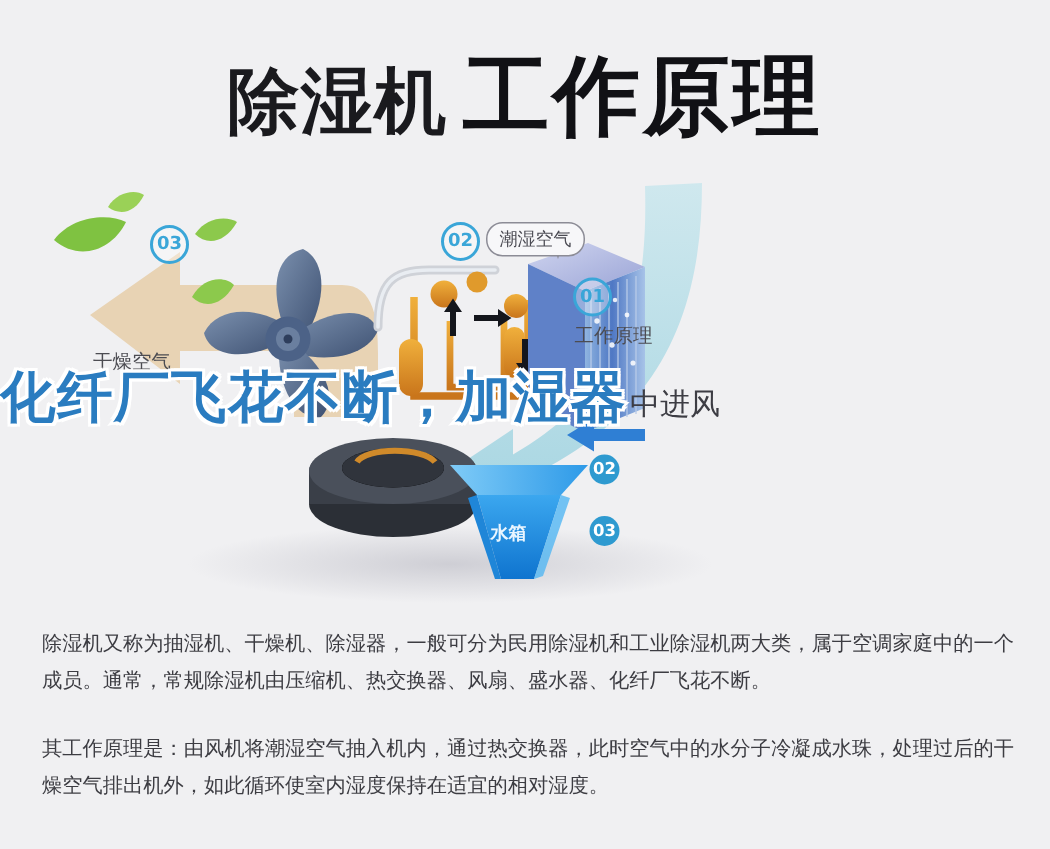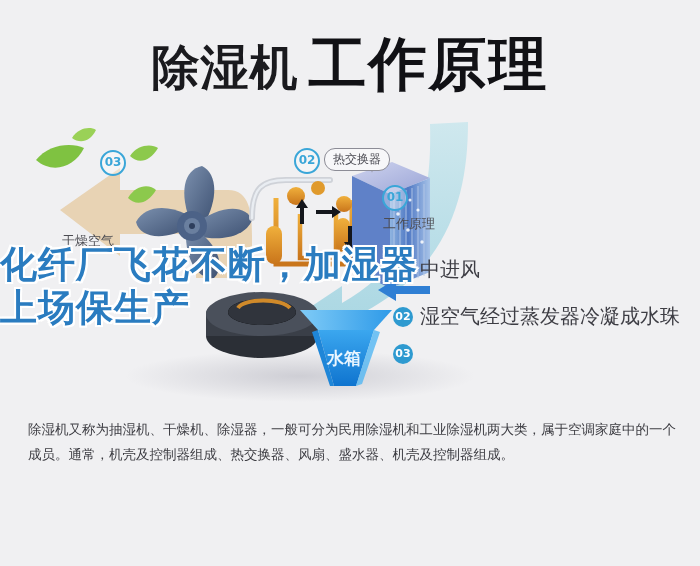--- a/index.html
+++ b/index.html
@@ -78,21 +78,21 @@
     border: 1.6px solid #8c8c96;
     border-radius: 11px;
     background: #f7f7f9;
     padding: 2px 8px;
     font-size: 12px;
     color: #4a4a52;
     white-space: nowrap;
   }
   .tank-label {
     position: absolute;
-    font-size: 17px;
+    font-size: 12px;
     color: #eaf6ff;
     font-weight: bold;
     white-space: nowrap;
   }
 
   
   .step {
     position: absolute;
     white-space: nowrap;
     display: flex;
@@ -283,39 +283,38 @@
       </g>
 
       <path d="M 366 32 L 372 52 L 378 32" fill="none" stroke="#8c8c96" stroke-width="1.6"></path>
     </svg>
   </div>
 
   <div class="badge" style="left:100px; top:150px;">03</div>
   <div class="dlabel" style="left:62px; top:212px;margin-top:20px;">干燥空气</div>
 
   <div class="badge" style="left:294px; top:148px;">02</div>
-  <div class="bubble" style="left:324px; top:148px;">热交换器</div>
+  <div class="bubble" style="left:324px; top:148px;">潮湿空气</div>
 
   <div class="badge" style="left:382px; top:185px;">01</div>
   <div class="dlabel" style="left:383px; top:215px;">工作原理</div>
 
   <div class="tank-label" style="left:327px; top:347px;">水箱</div>
 
   <div class="step" style="left:393px; top:256px;">
     <span class="step-num">01</span>
     <span class="step-text">中进风</span>
   </div>
   <div class="step" style="left:393px; top:303px;">
     <span class="step-num">02</span>
-    <span class="step-text">湿空气经过蒸发器冷凝成水珠</span>
   </div>
   <div class="step" style="left:393px; top:344px;">
     <span class="step-num">03</span>
   </div>
 
   <div class="overlay">
     <span>化纤厂飞花不断，加湿器</span>
-    <span>上场保生产</span>
-  </div>
-
-  <div class="body-copy para1">除湿机又称为抽湿机、干燥机、除湿器，一般可分为民用除湿机和工业除湿机两大类，属于空调家庭中的一个成员。通常，机壳及控制器组成、热交换器、风扇、盛水器、机壳及控制器组成。</div>
+  </div>
+
+  <div class="body-copy para1">除湿机又称为抽湿机、干燥机、除湿器，一般可分为民用除湿机和工业除湿机两大类，属于空调家庭中的一个成员。通常，常规除湿机由压缩机、热交换器、风扇、盛水器、化纤厂飞花不断。</div>
+  <div class="body-copy para2">其工作原理是：由风机将潮湿空气抽入机内，通过热交换器，此时空气中的水分子冷凝成水珠，处理过后的干燥空气排出机外，如此循环使室内湿度保持在适宜的相对湿度。</div>
 
 </div>
 
 </body></html>

